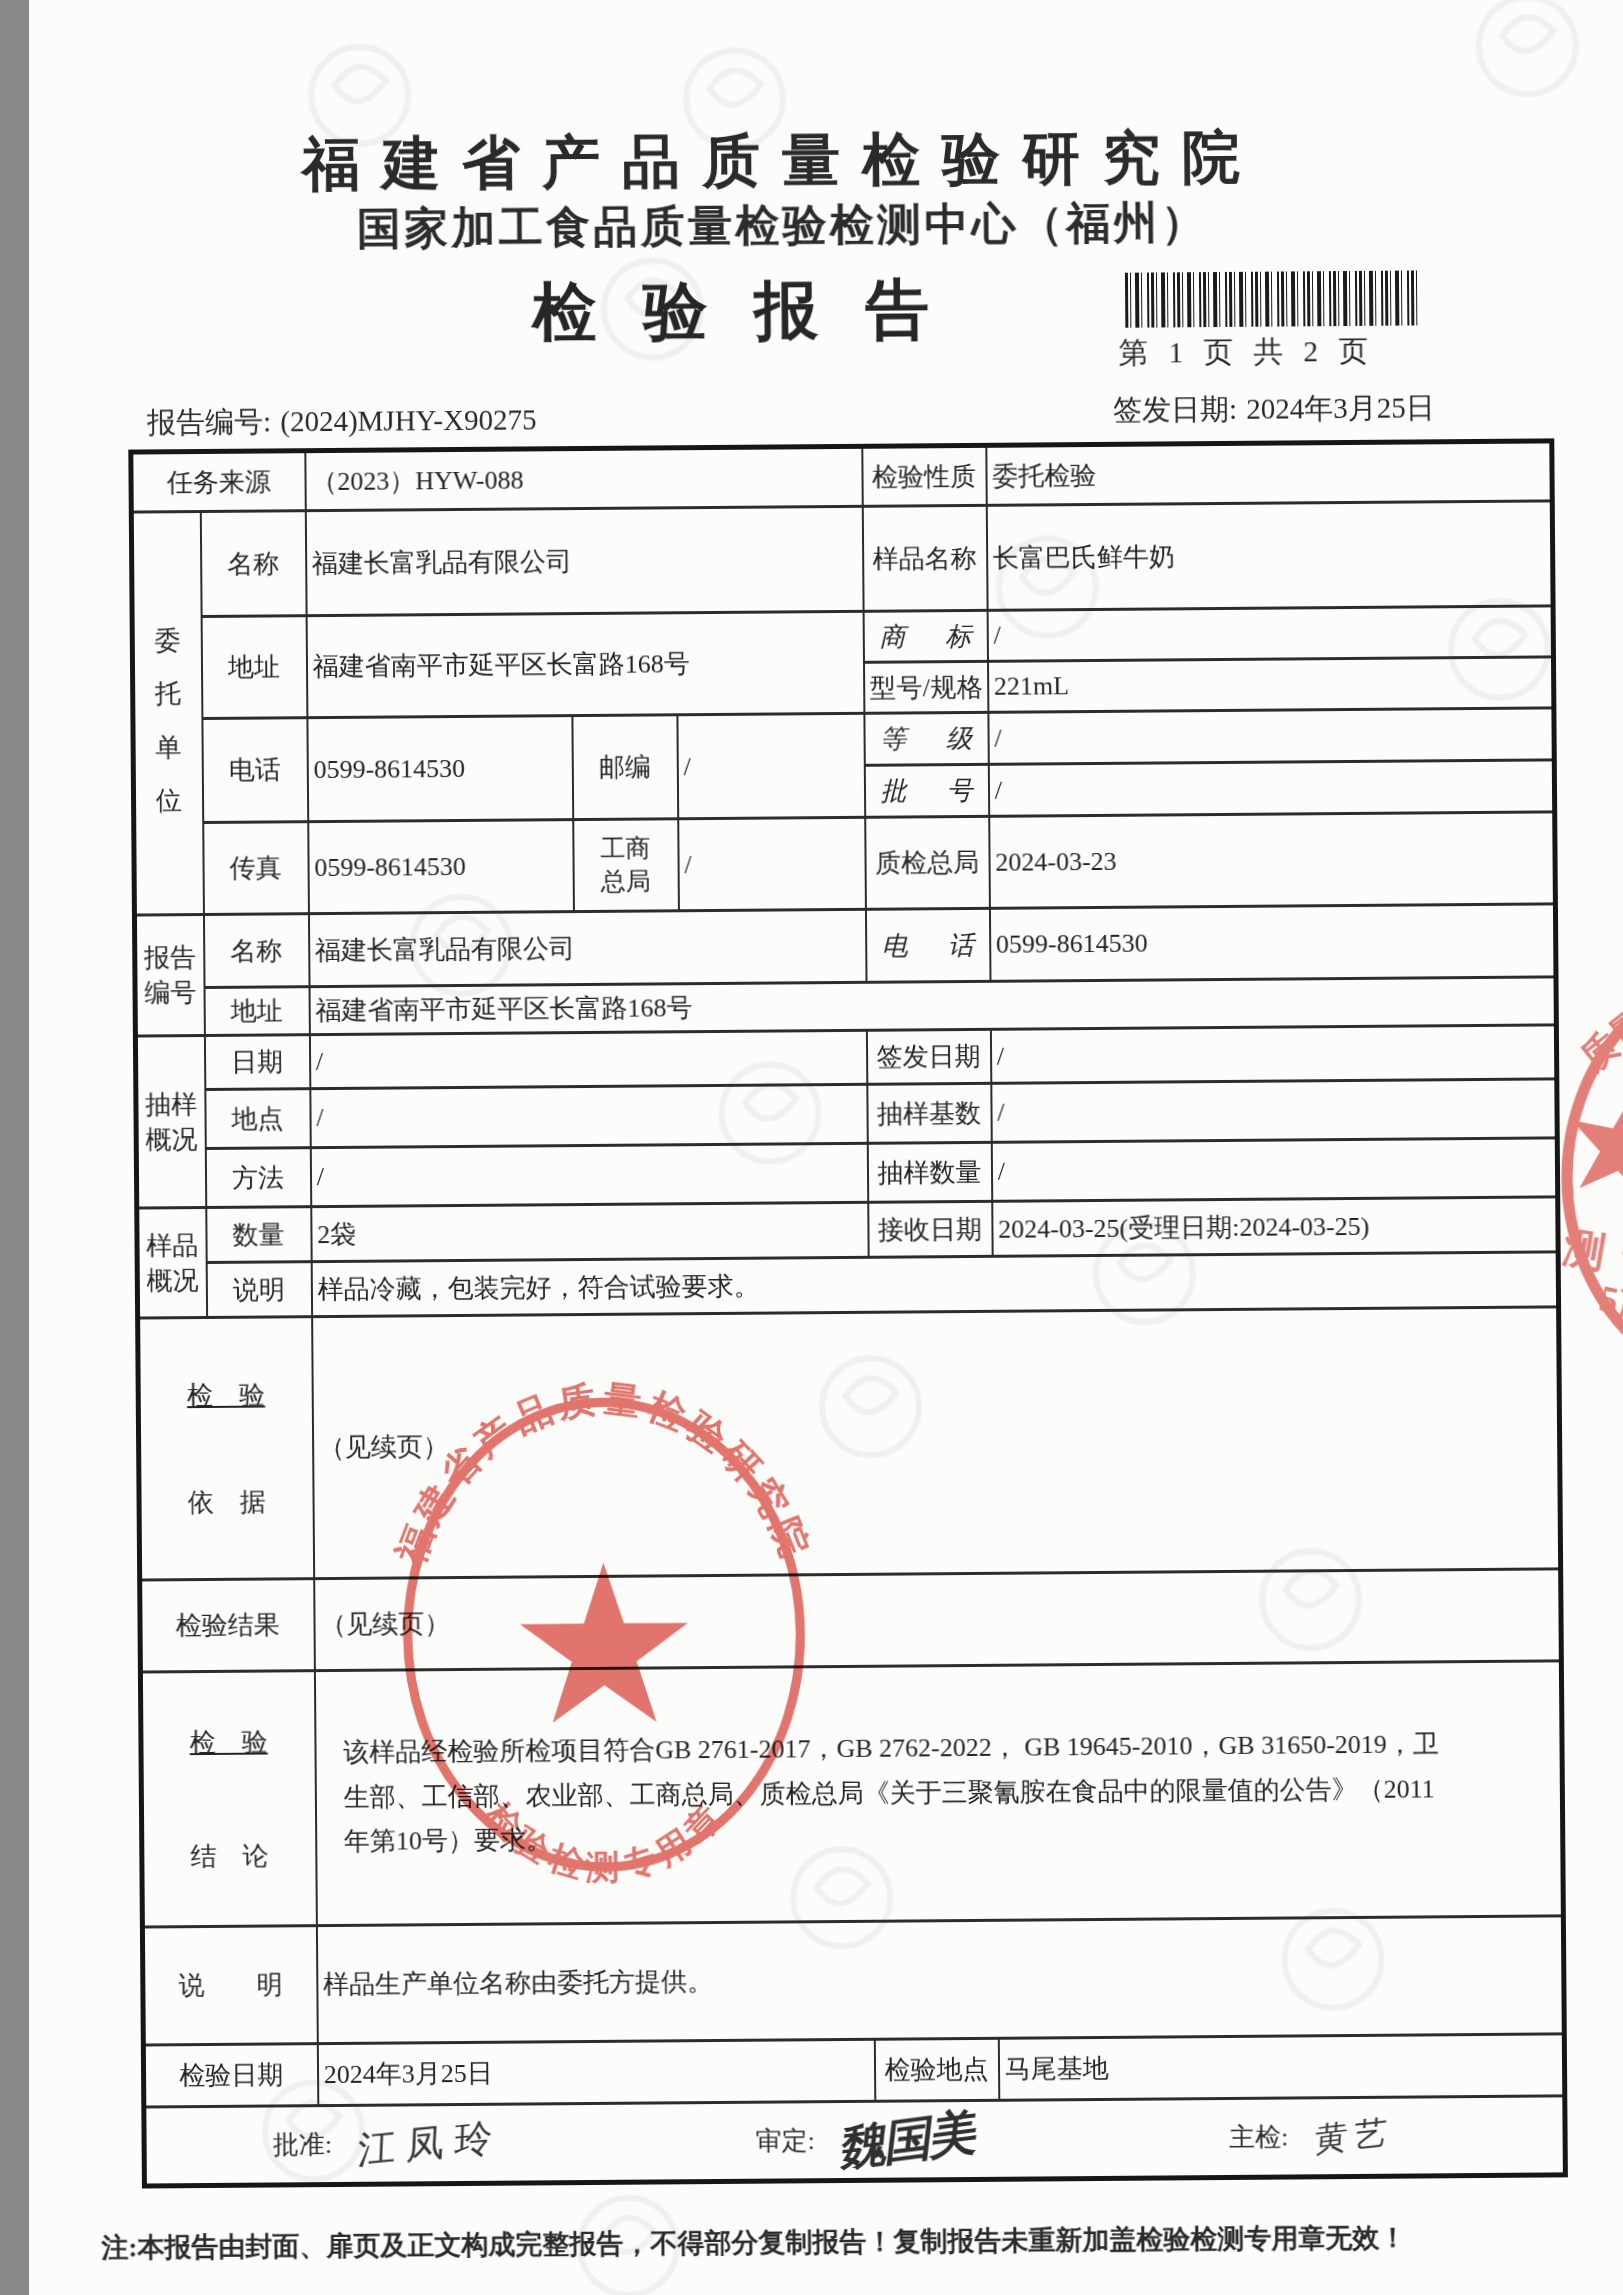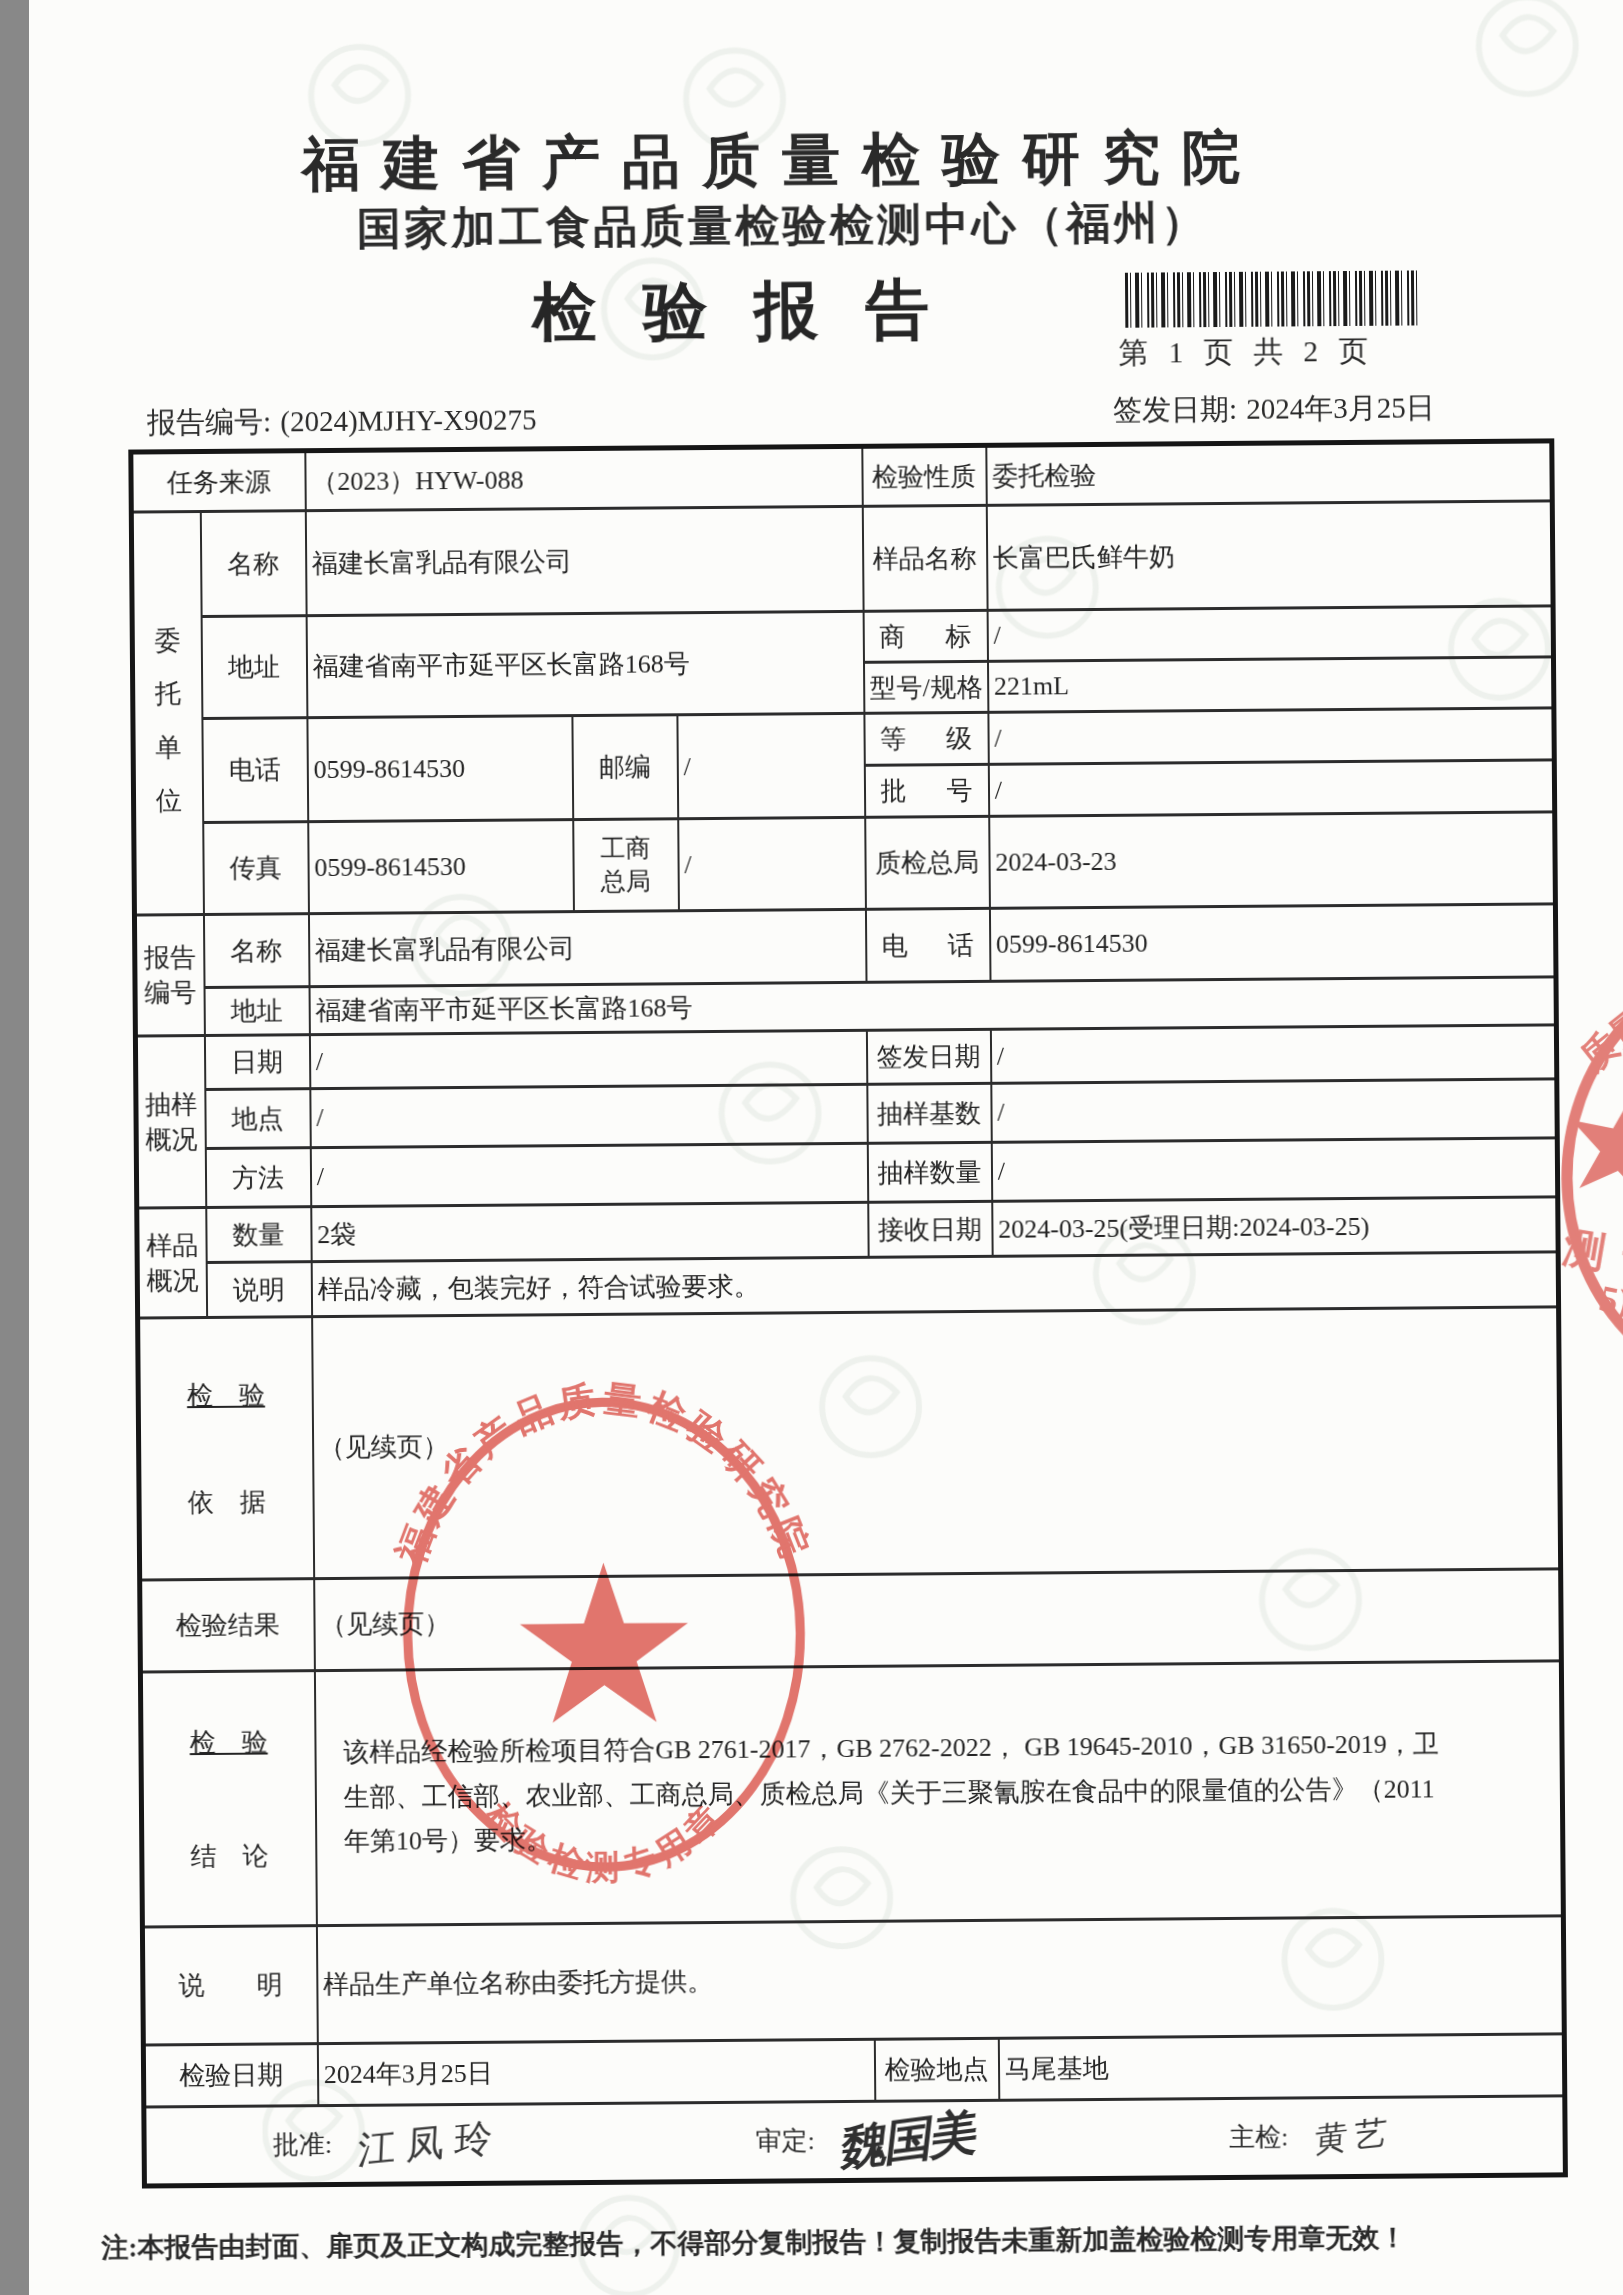--- a/index.html
+++ b/index.html
@@ -72,21 +72,21 @@
   .h140{height:92px}.h112{height:73px}.h74{height:48px}.h82{height:54px}
   .h90{height:59px}.h84{height:55px}.h400{height:262px}.h390{height:255px}
   .h180{height:118px}.h95{height:62px}.h120{height:79px}
 
   .vert {
     writing-mode:vertical-rl; text-orientation:upright;
     letter-spacing:54px; display:inline-block; margin-top:6.5px;
   }
   .jlabel {
     display:inline-block; width:92px; text-align:justify;
-    text-align-last:justify; white-space:normal;
+    text-align-last:justify; white-space:normal;font-style:italic;
   }
   .jlabel-wide { display:inline-block; width:113px; text-align:justify; text-align-last:justify; }
   .wrap2 { display:inline-block; width:2.4em; line-height:1.3; font-size:25px; }
   .two-line { display:flex; flex-direction:column; align-items:center; justify-content:center; height:100%; }
   .two-line .l1 { margin-bottom:72px; letter-spacing:0;text-decoration:underline; }
   .two-line.tight .l1 { margin-bottom:79px; }
   .conclusion {
     line-height:1.72; padding:5.2px 98px 5.2px 22px; text-align:left;
   }
   .seenext { padding-left:43px; }

